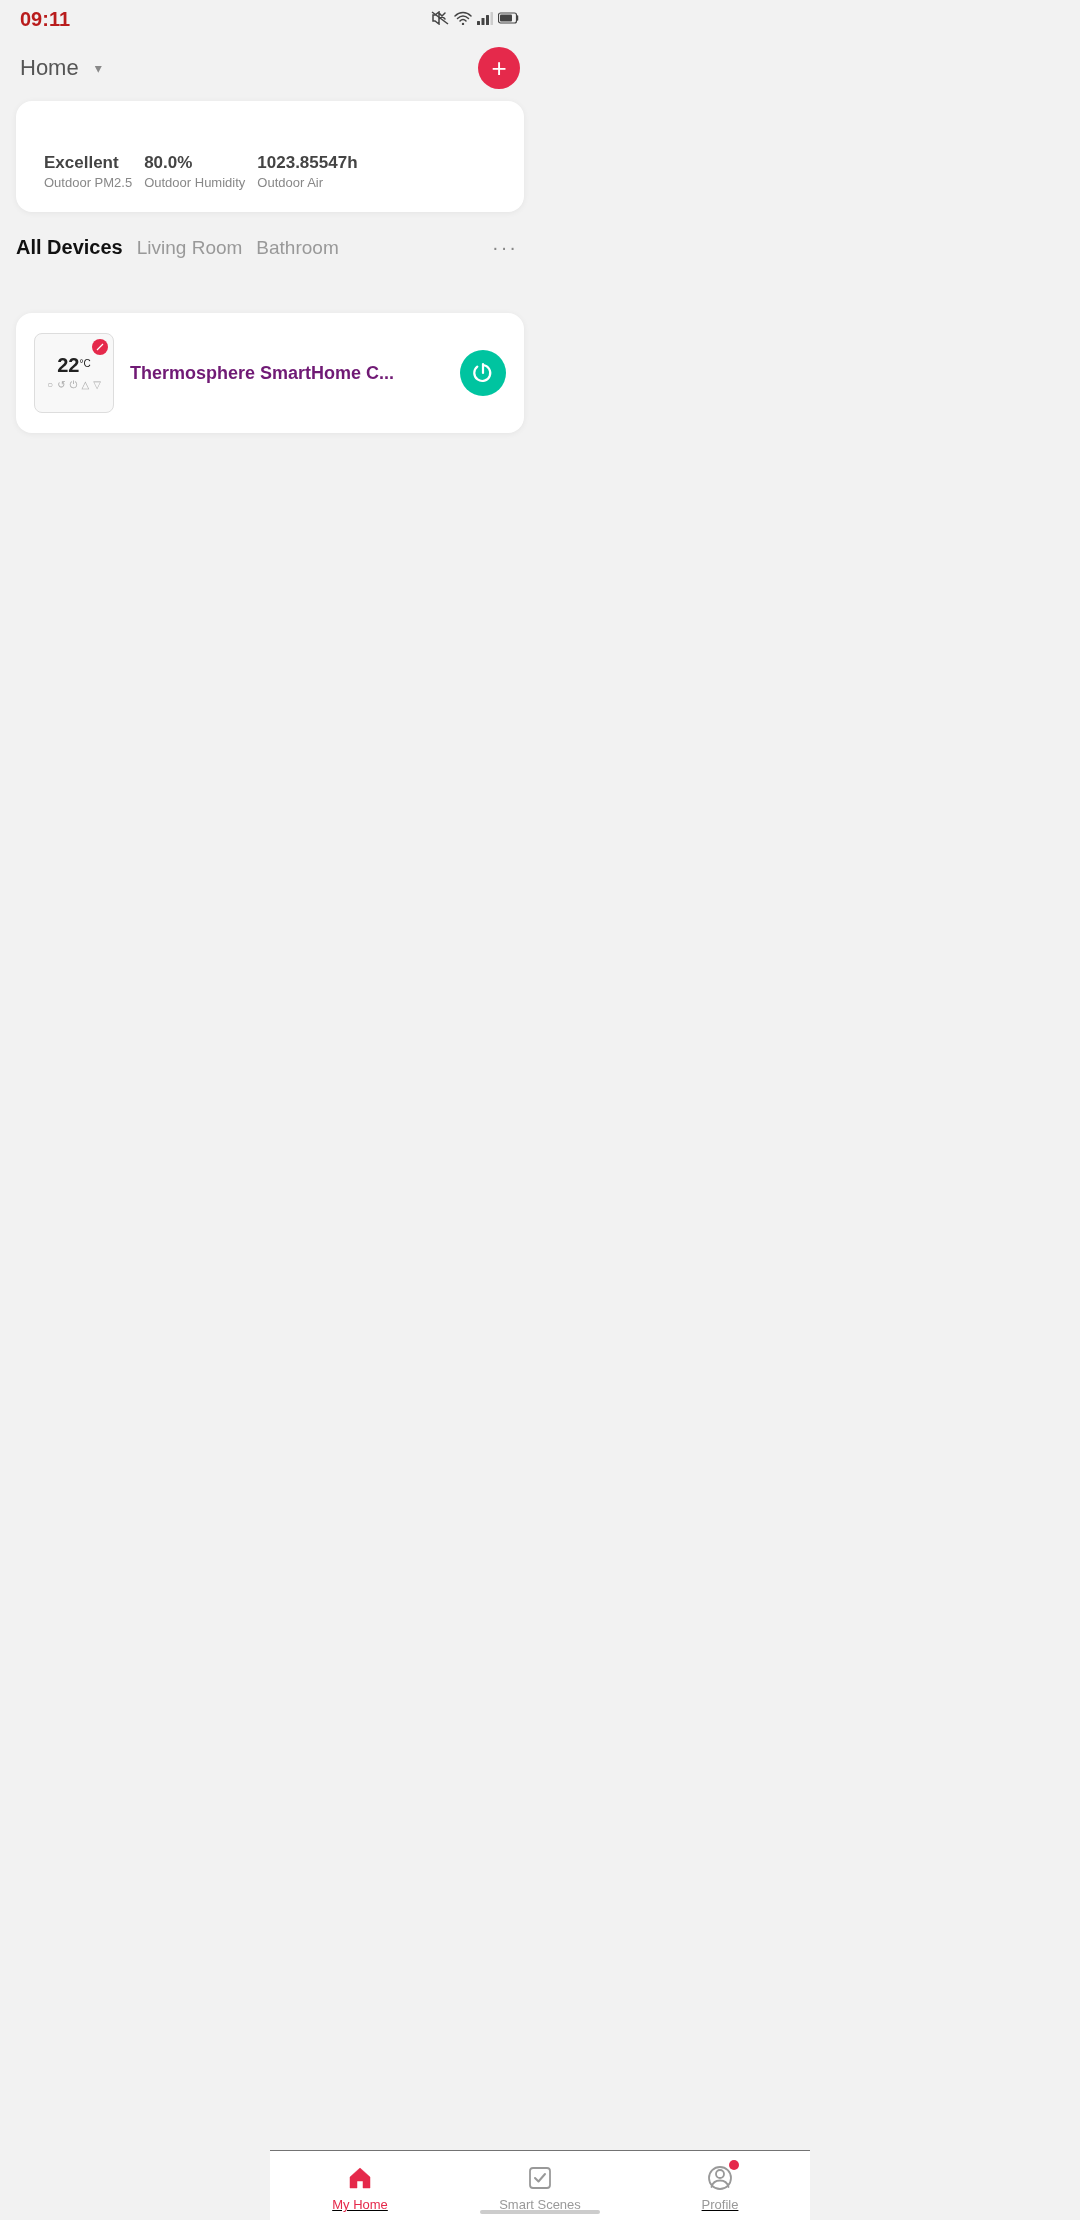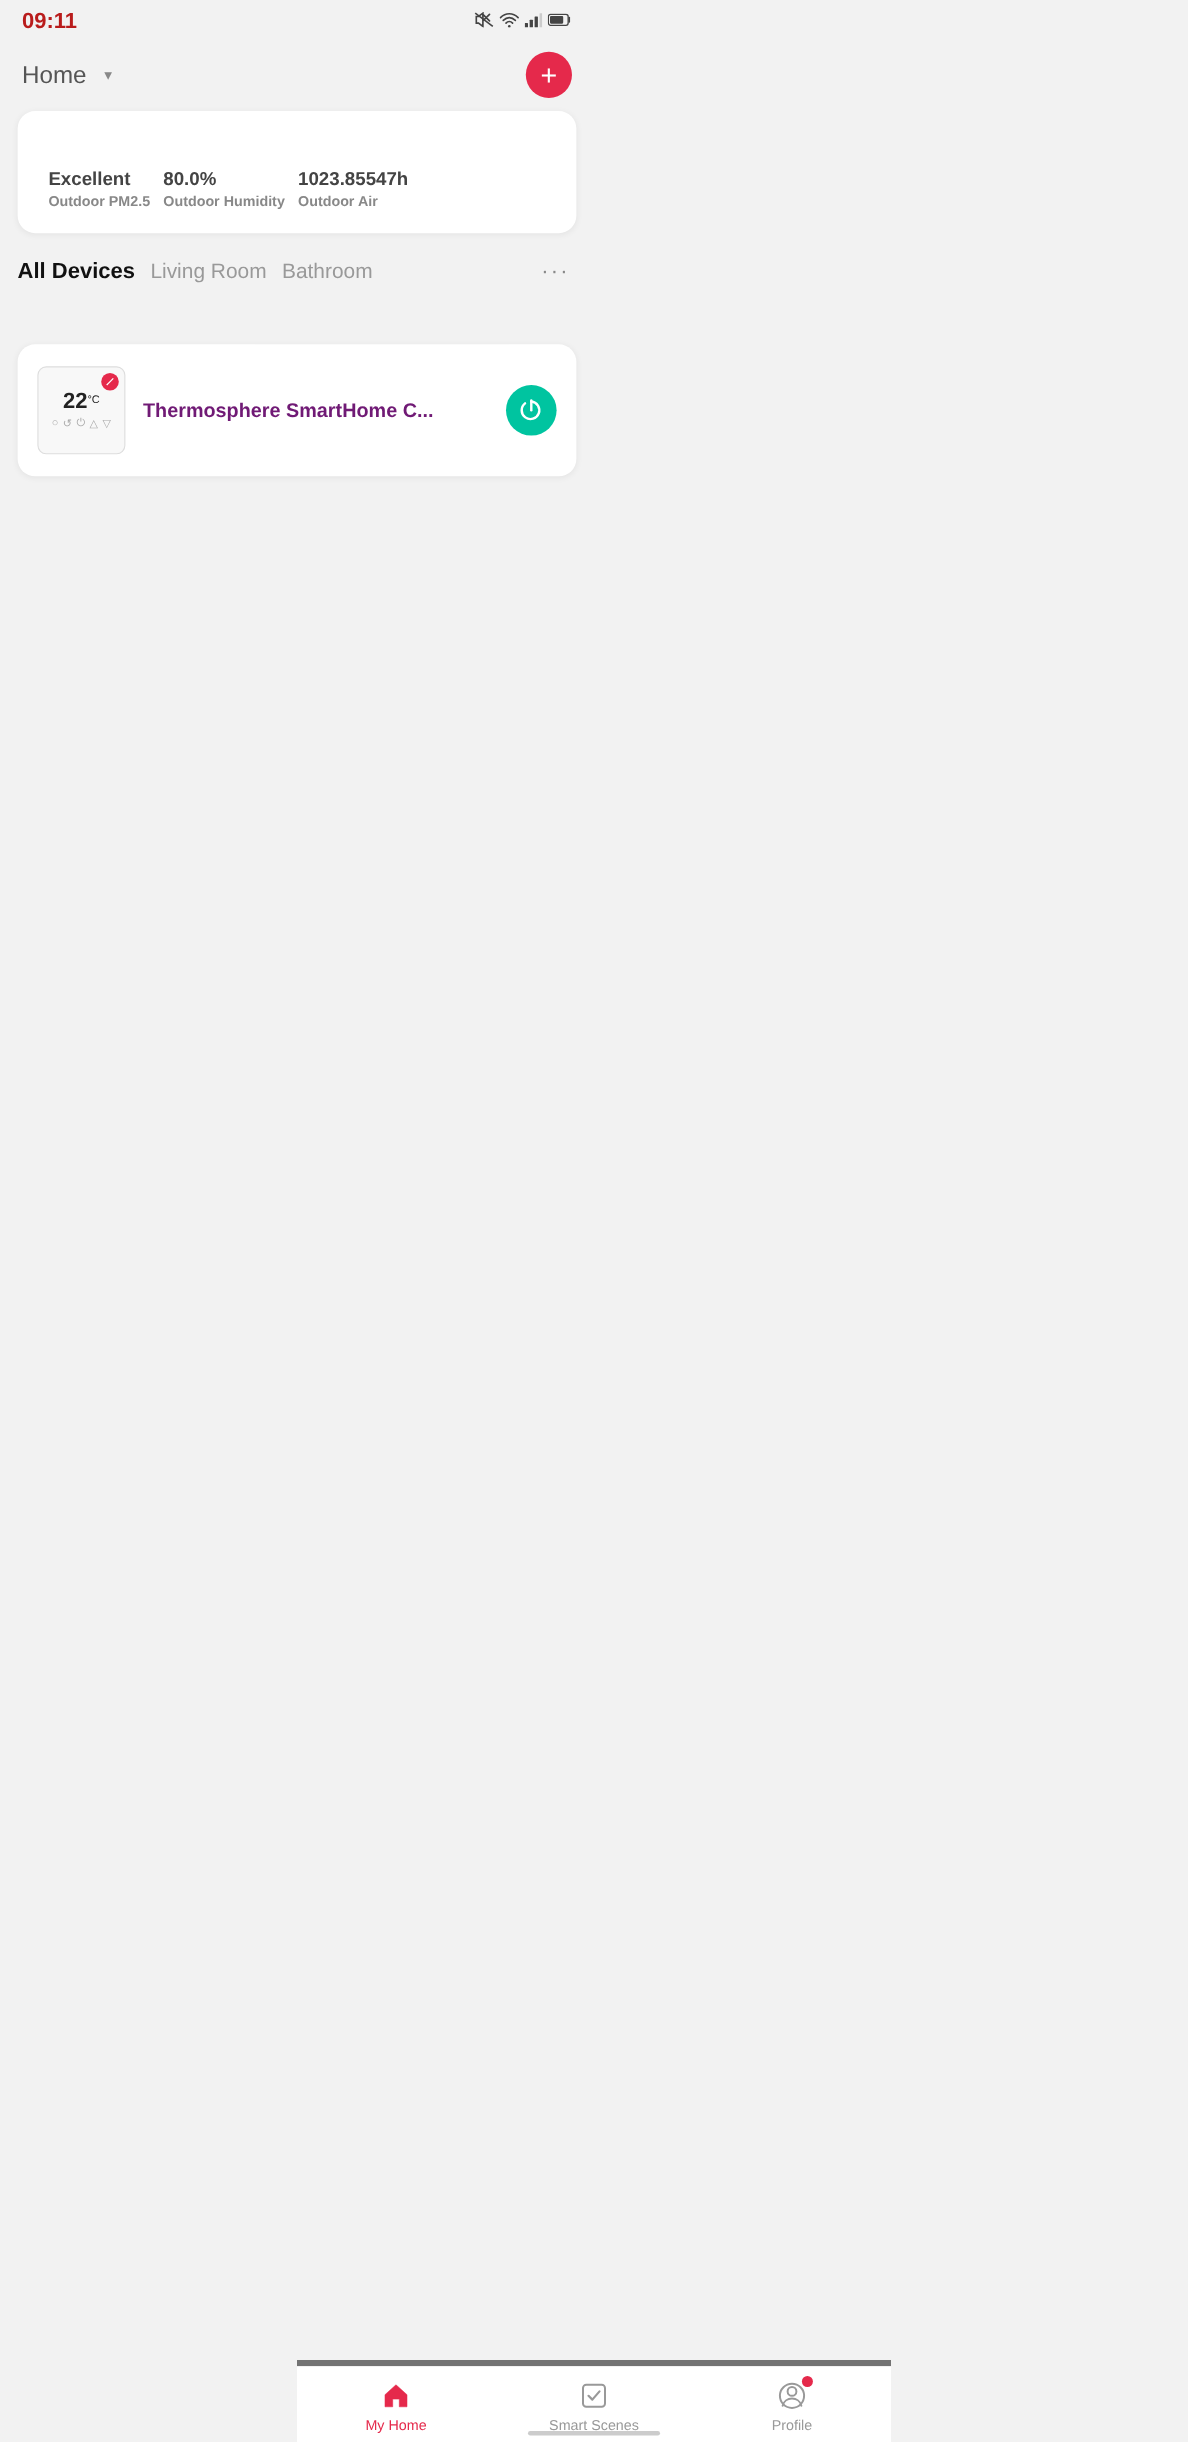--- a/index.html
+++ b/index.html
@@ -103,21 +103,20 @@
     .weather-stat {}
     .stat-value {
       font-size: 17px;
       font-weight: 600;
       color: #444;
     }
     .stat-label {
       font-size: 13px;
       color: #888;
       margin-top: 2px;
-      font-weight: bold;
     }
 
     
     .tabs-bar {
       display: flex;
       align-items: center;
       padding: 0 16px;
       margin-bottom: 28px;
       gap: 0;
     }
@@ -232,25 +231,26 @@
     }
 
     
     .bottom-nav {
       position: fixed;
       bottom: 0;
       left: 50%;
       transform: translateX(-50%);
       width: 540px;
       background: white;
-      border-top: 6px solid #737373;
+      border-top: 1px solid #737373;
       display: flex;
       justify-content: flex-start;
       align-items: flex-start;
       padding: 12px 0 8px;
+      text-decoration: underline;
     }
     .nav-item {
       display: flex;
       flex-direction: column;
       align-items: center;
       gap: 4px;
       cursor: pointer;
       flex: 1;
     }
     .nav-icon {

